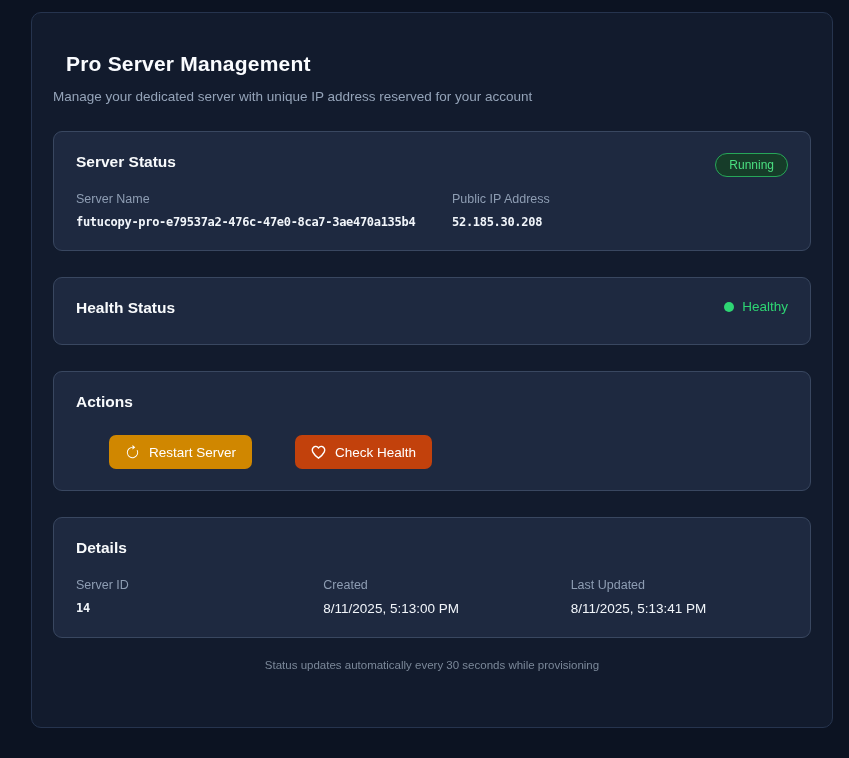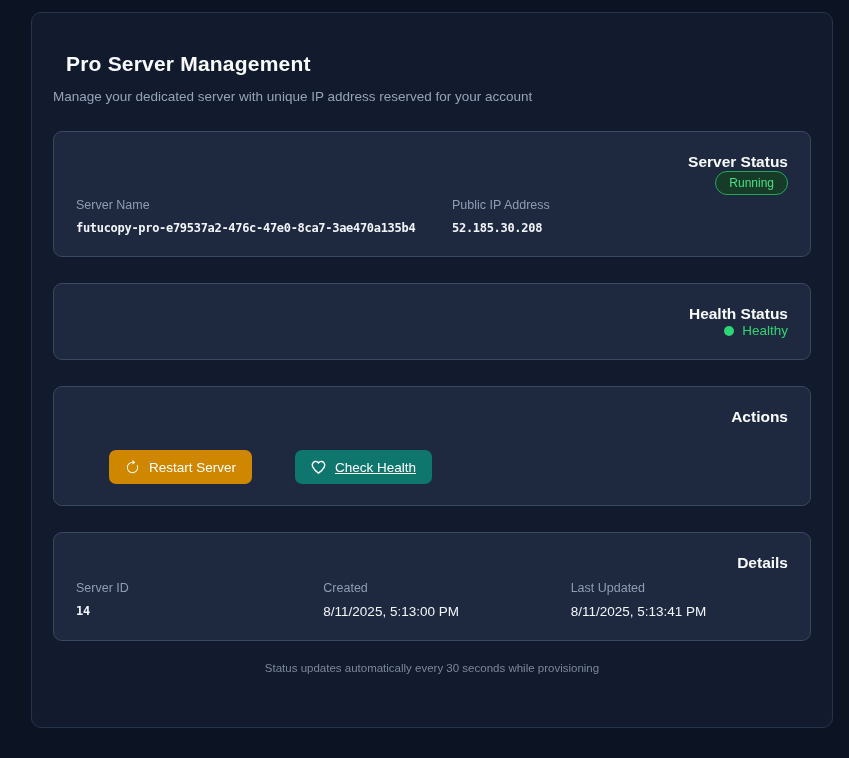--- a/index.html
+++ b/index.html
@@ -35,23 +35,22 @@
     background: #1e2940;
     border: 1px solid #394760;
     border-radius: 9px;
     padding: 21px 22px;
     margin-top: 26px;
   }
   .card.first { margin-top: 27px; }
   .card-head {
     display: flex;
     justify-content: space-between;
-    align-items: flex-end;
+    align-items: flex-start;
     min-height: 24px;
-    flex-direction: column;
   }
   .card-head h2 {
     margin: 0;
     font-size: 15.5px;
     font-weight: 700;
     color: #f8fafc;
   }
   .badge {
     display: inline-block;
     padding: 4px 13px;
@@ -69,21 +68,21 @@
     color: #2ed573;
     font-size: 13.5px;
   }
   .dot {
     width: 10px; height: 10px;
     border-radius: 50%;
     background: #2ed573;
   }
   .grid {
     display: grid;
-    margin-top: 3px;
+    margin-top: 15px;
     column-gap: 30px;
   }
   .cols-2 { grid-template-columns: 1.03fr 1fr; }
   .cols-3 { grid-template-columns: 1fr 1fr 1fr; }
   .label {
     font-size: 12.5px;
     color: #8e9db3;
   }
   .value {
     margin-top: 9px;
@@ -110,21 +109,21 @@
     border-radius: 7px;
     padding: 12px 16px;
     height: 34px;
     font-family: "Liberation Sans", sans-serif;
     font-size: 13.5px;
     color: #ffffff;
     cursor: pointer;
     margin-left: 33px;
   }
   .btn-restart { background: #d08700; }
-  .btn-check { background: #0f766e; text-decoration: underline; }
+  .btn-check { background: #c2410c; }
   .btn svg { display: block; }
   .footer-note {
     margin: 21px 0 0 0;
     text-align: center;
     font-size: 11.5px;
     color: #7b8899;
   }
 </style>
 </head>
 <body>

